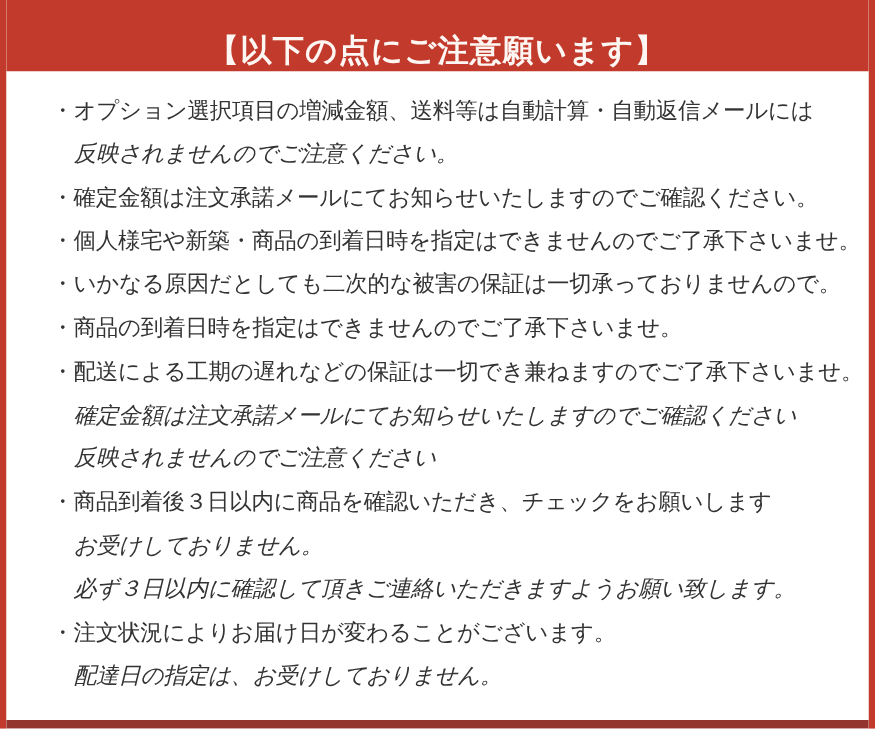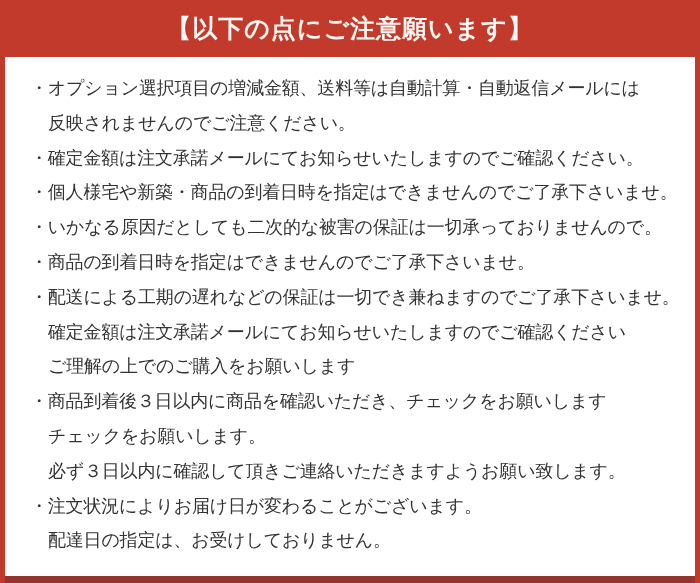--- a/index.html
+++ b/index.html
@@ -23,43 +23,44 @@
     background: var(--background);
     border-left: 5px solid var(--frame-red);
     border-right: 5px solid var(--frame-red);
     overflow: hidden;
   }
   .header {
     width: 100%;
     height: 57px;
     background: var(--frame-red);
     display: flex;
-    align-items: center;
+    align-items: flex-end;
     justify-content: center;
   }
   .header h1 {
     color: var(--title-text);
     font-size: 25px;
     font-weight: bold;
     letter-spacing: 1px;
     white-space: nowrap;
   }
   .content {
-    padding: 14px 12px 0 25px;
+    padding: 14px 12px 0 36px;
   }
   .line {
     color: var(--text);
     font-size: 18px;
     line-height: 34.8px;
     height: 34.8px;
     white-space: nowrap;
     letter-spacing: -0.2px;
   }
   .line.indent {
     padding-left: 18px;
+    font-style: italic;
   }
   .bottom-bar {
     position: absolute;
     left: 0;
     right: 0;
     bottom: 0;
     height: 7px;
     background: var(--bottom-bar);
   }
 </style>
@@ -82,25 +83,25 @@
       <p class="line">・個人様宅や新築・商品の到着日時を指定はできませんのでご了承下さいませ。</p>
 
       <p class="line">・いかなる原因だとしても二次的な被害の保証は一切承っておりませんので。</p>
 
       <p class="line">・商品の到着日時を指定はできませんのでご了承下さいませ。</p>
 
       <p class="line">・配送による工期の遅れなどの保証は一切でき兼ねますのでご了承下さいませ。</p>
 
       <p class="line indent">確定金額は注文承諾メールにてお知らせいたしますのでご確認ください</p>
 
-      <p class="line indent">ご理解の上でのご購入をお願いします</p>
+      <p class="line indent">反映されませんのでご注意ください</p>
 
       <p class="line">・商品到着後３日以内に商品を確認いただき、チェックをお願いします</p>
 
-      <p class="line indent">チェックをお願いします。</p>
+      <p class="line indent">お受けしておりません。</p>
 
       <p class="line indent">必ず３日以内に確認して頂きご連絡いただきますようお願い致します。</p>
 
       <p class="line">・注文状況によりお届け日が変わることがございます。</p>
 
       <p class="line indent">配達日の指定は、お受けしておりません。</p>
     </div>
 
   <div class="bottom-bar"></div>
 </div>

